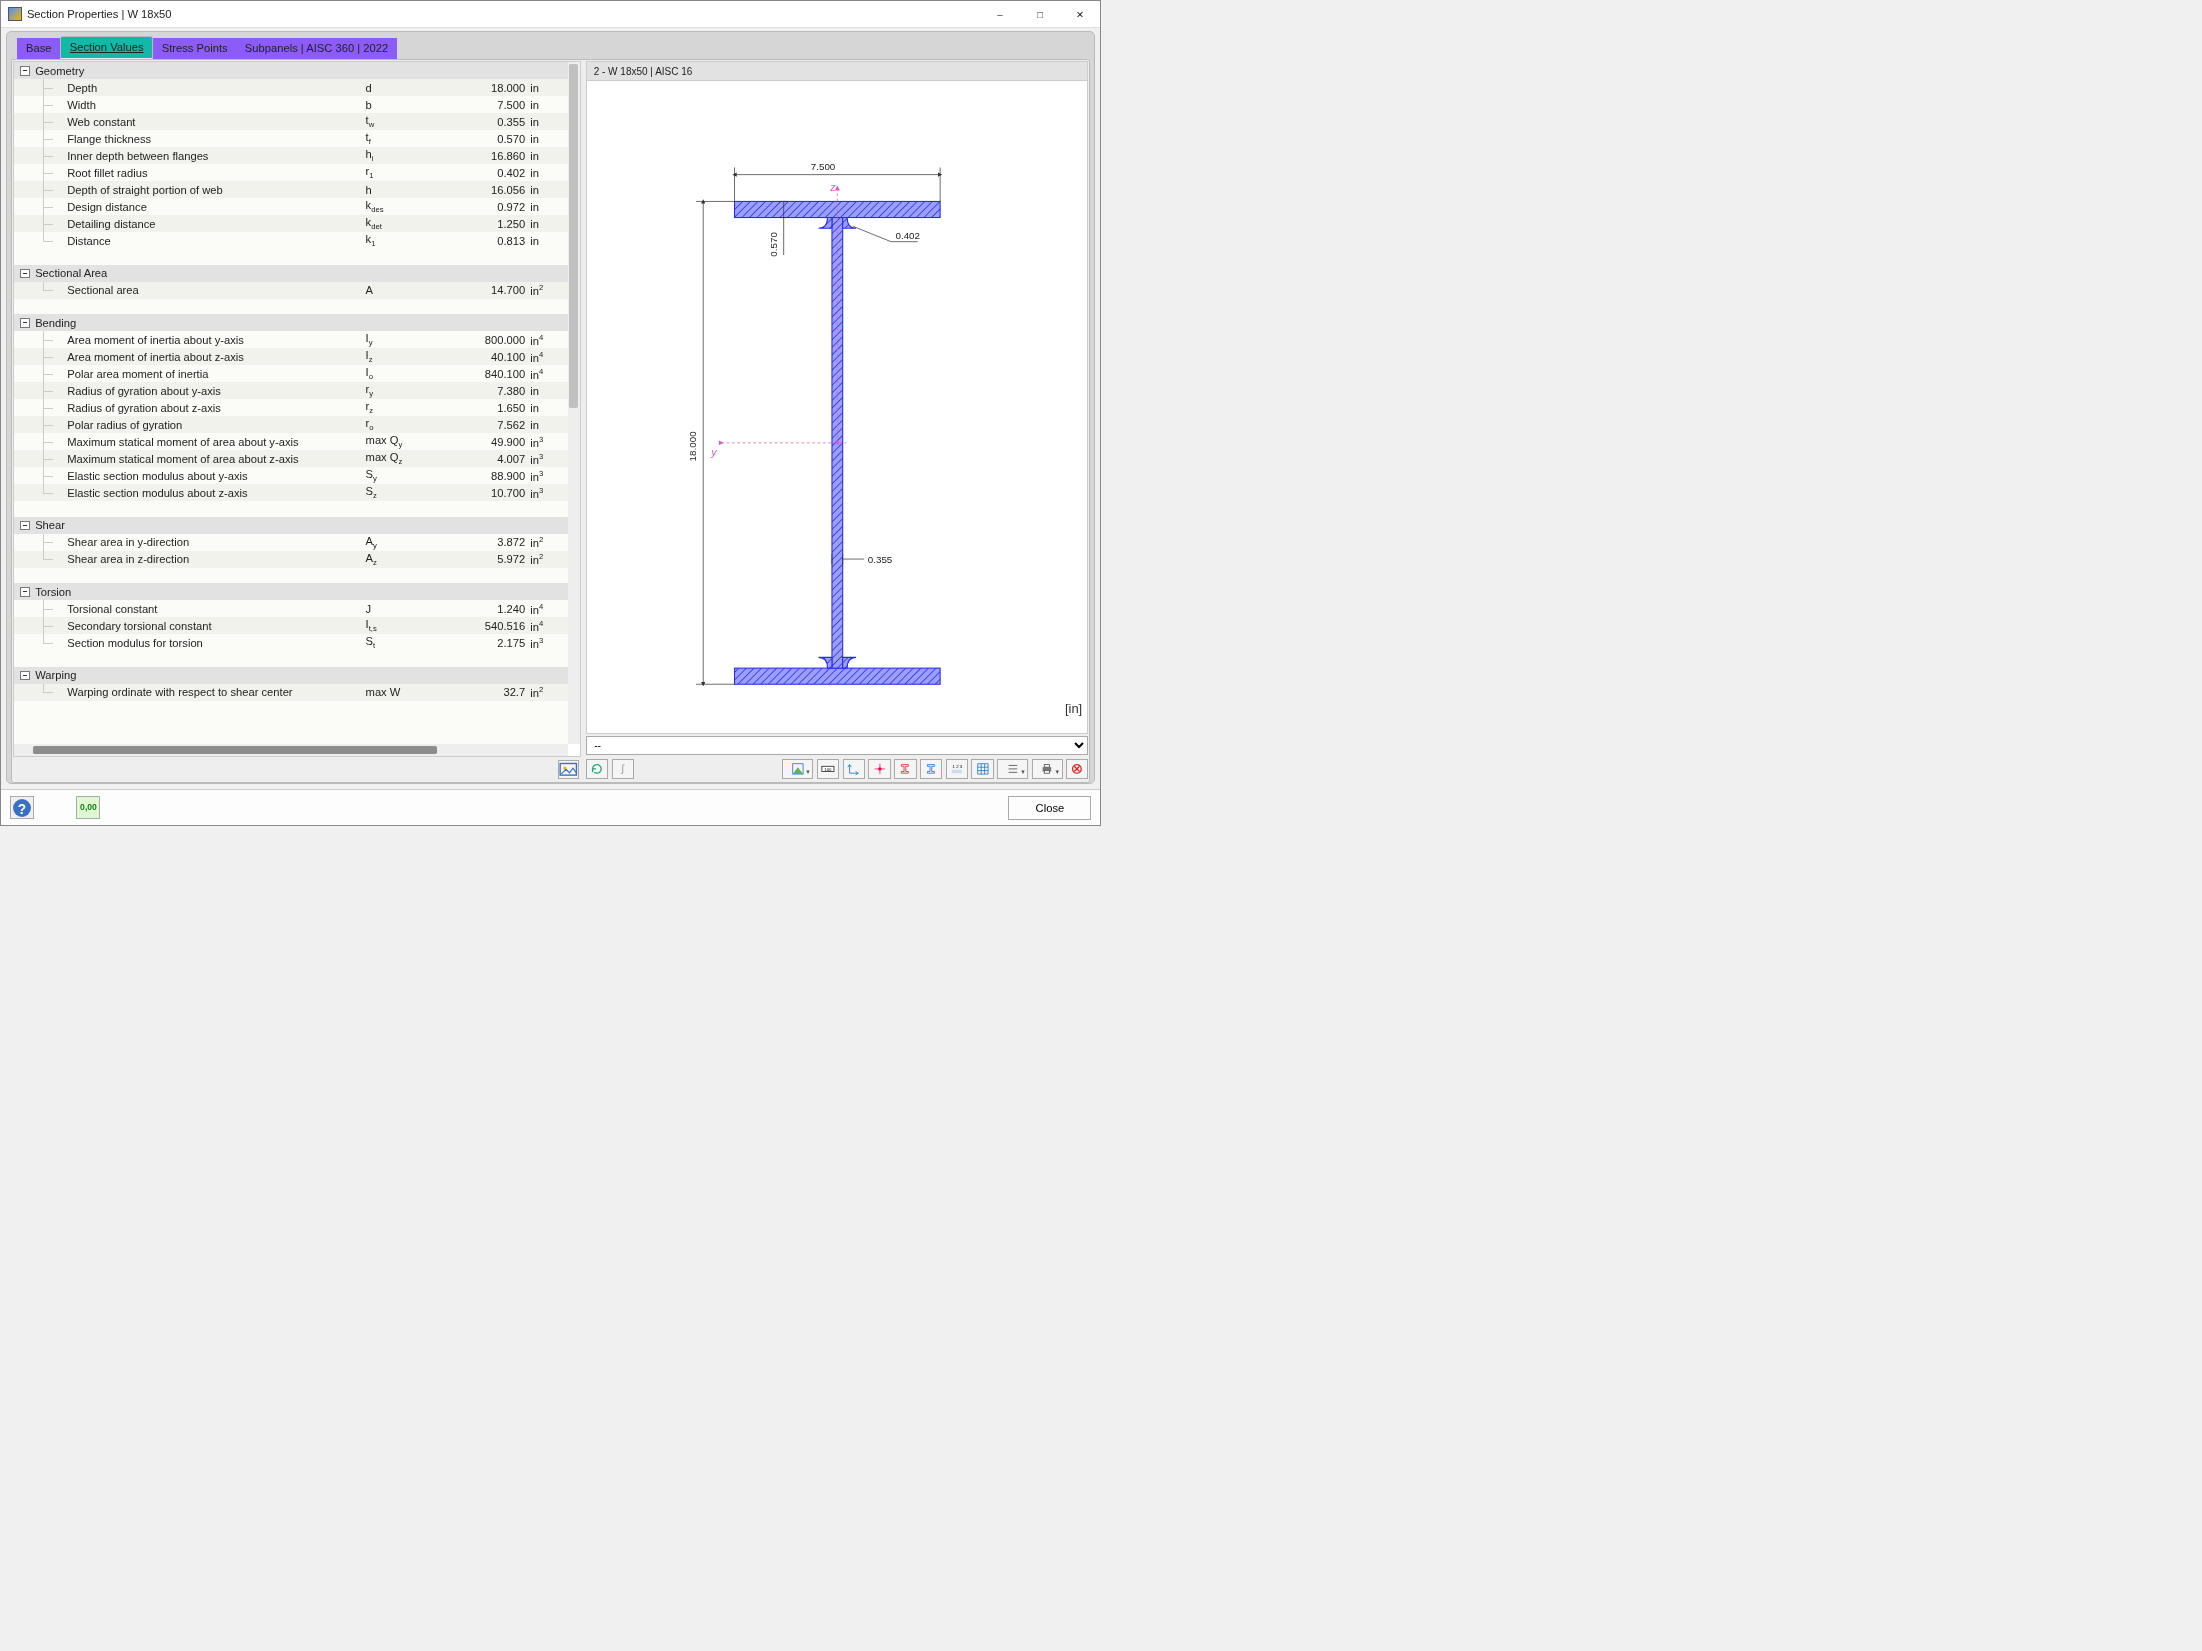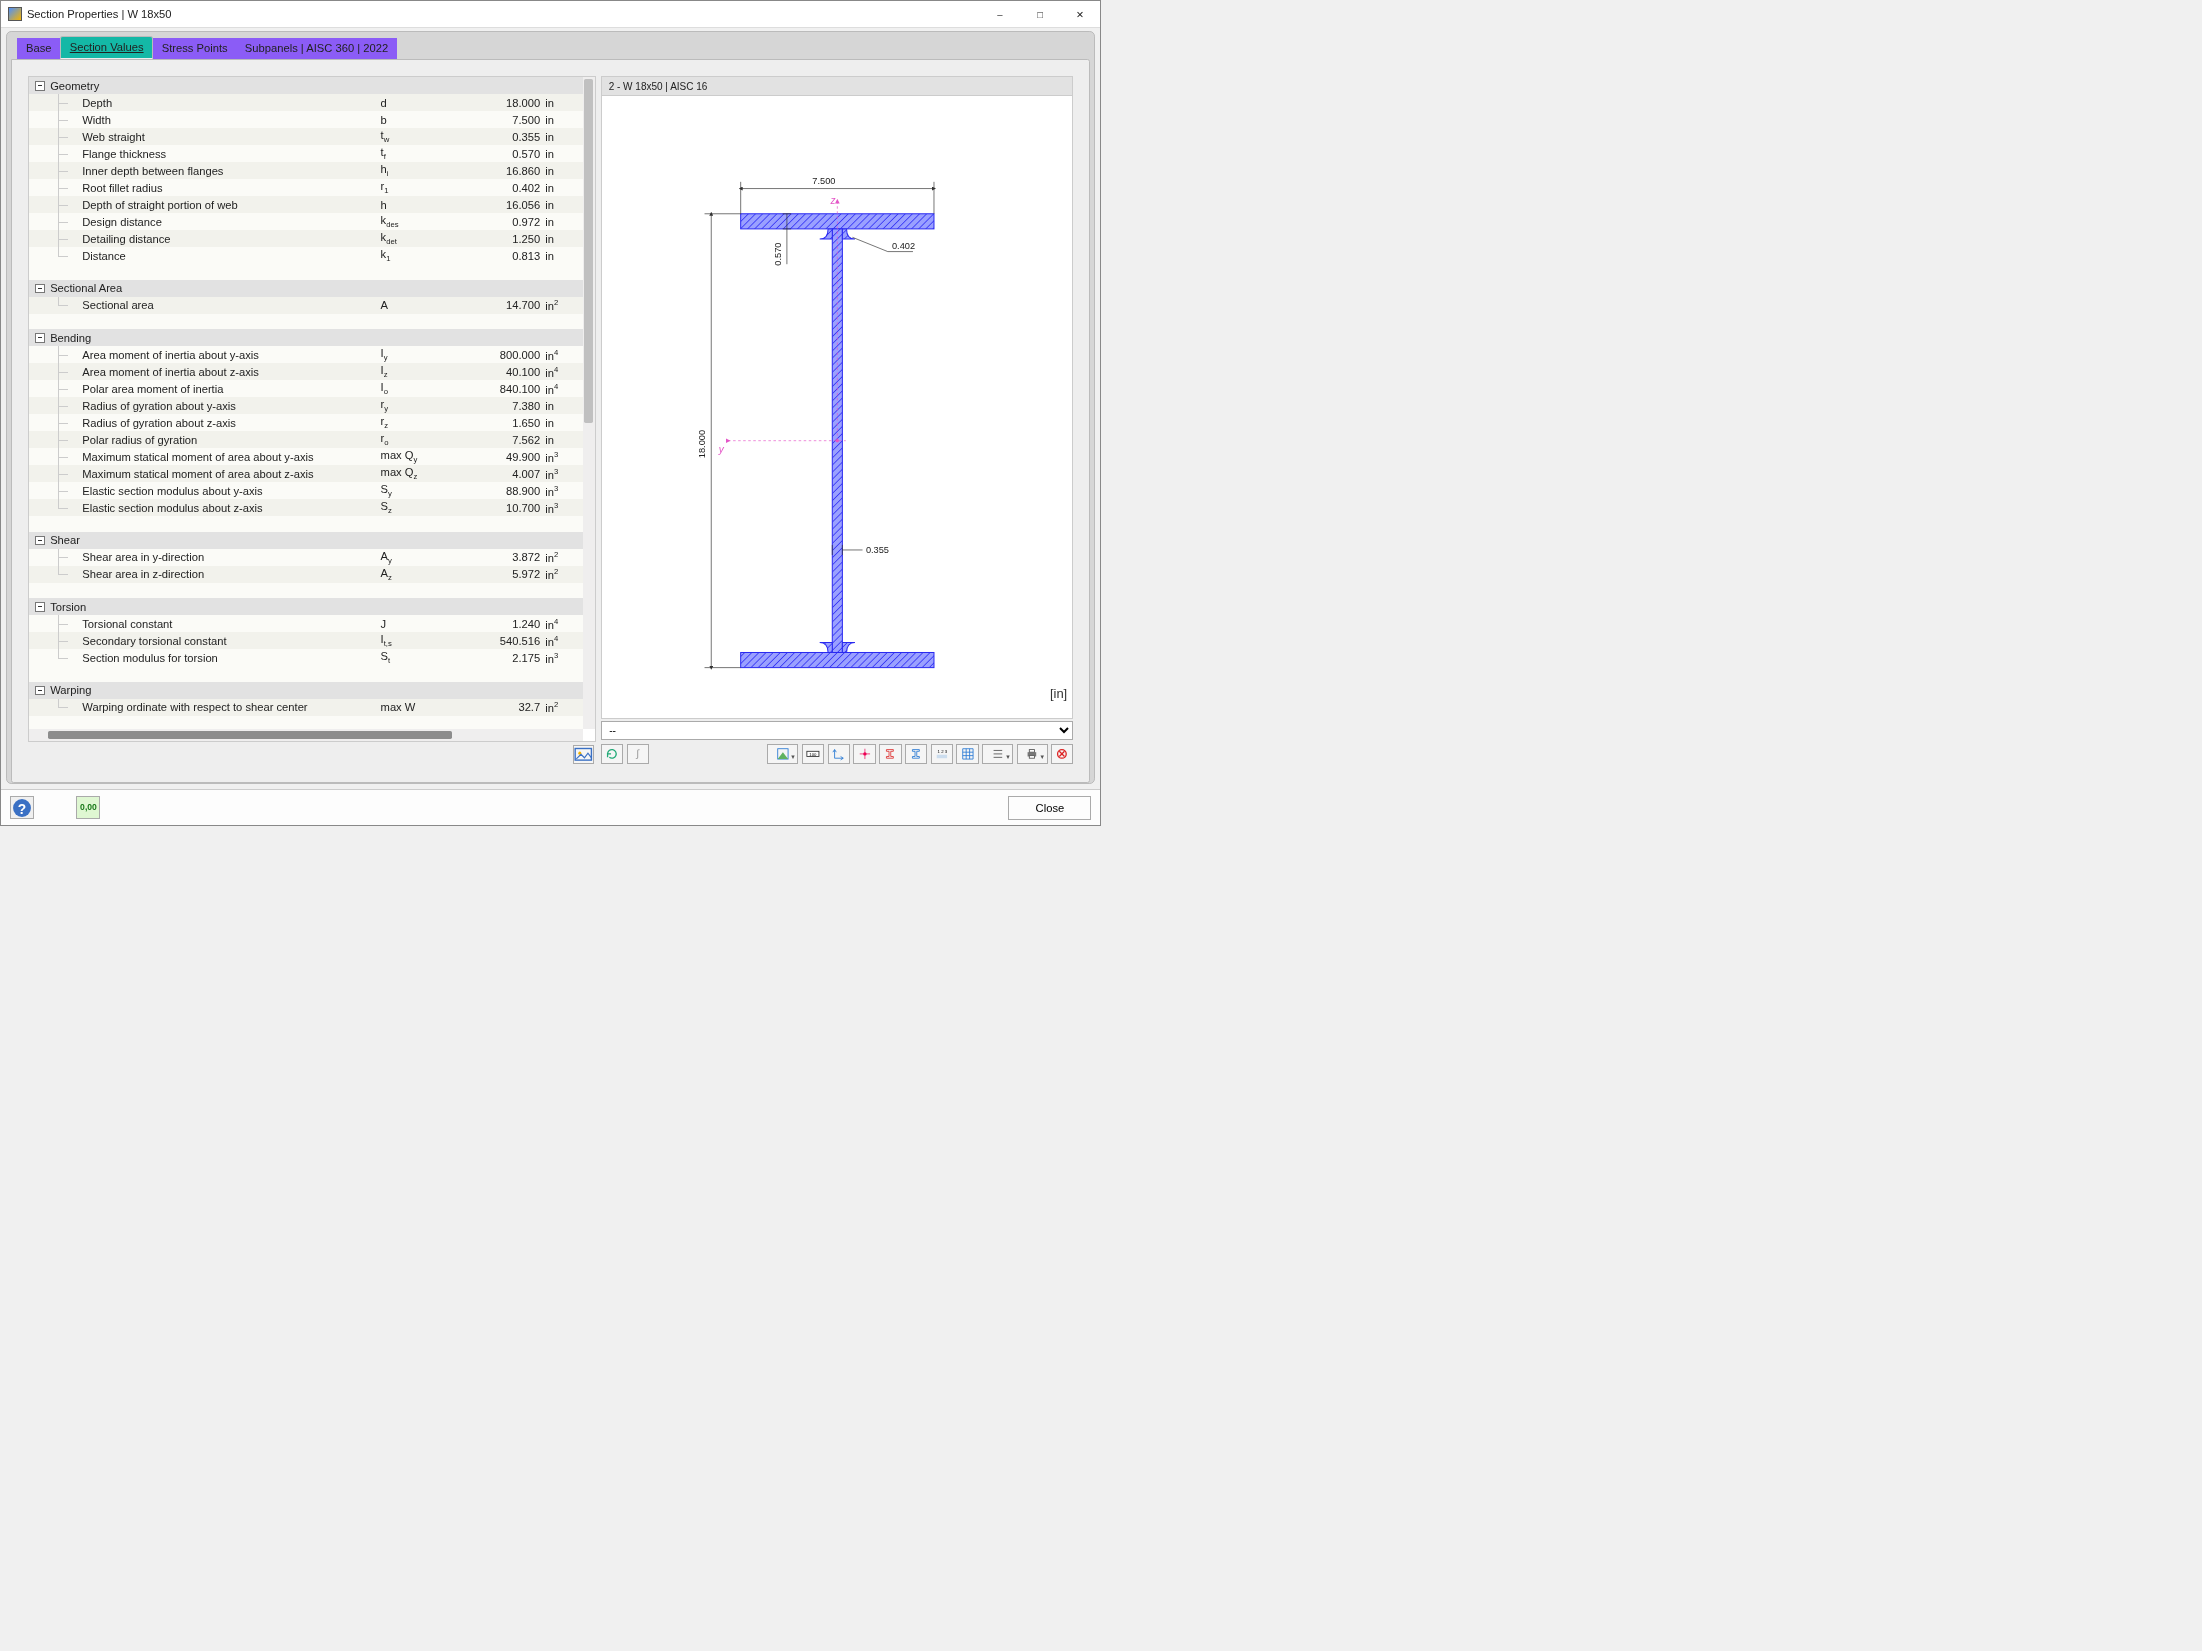--- a/index.html
+++ b/index.html
@@ -72,21 +72,21 @@
   text-decoration: underline;
 }
 
 .content {
   flex: 1;
   background: #eee;
   border: 0.9px solid #bbb;
   border-radius: 0 2.6px 2.6px 2.6px;
   display: flex;
   gap: 5.2px;
-  padding: 16px;
+  padding: 1px;
   min-height: 0;
 }
 .left-pane {
   flex: 0 0 568px;
   display: flex;
   flex-direction: column;
   min-height: 0;
 }
 .right-pane {
   flex: 1;
@@ -275,21 +275,21 @@
             </div>
             <div class="row">
               <span class="tree-gutter"></span>
               <span class="name">Width</span>
               <span class="sym">b</span>
               <span class="val">7.500</span>
               <span class="unit">in</span>
             </div>
             <div class="row">
               <span class="tree-gutter"></span>
-              <span class="name">Web straight</span>
+              <span class="name">Web constant</span>
               <span class="sym">t<sub>w</sub></span>
               <span class="val">0.355</span>
               <span class="unit">in</span>
             </div>
             <div class="row">
               <span class="tree-gutter"></span>
               <span class="name">Flange thickness</span>
               <span class="sym">t<sub>f</sub></span>
               <span class="val">0.570</span>
               <span class="unit">in</span>

